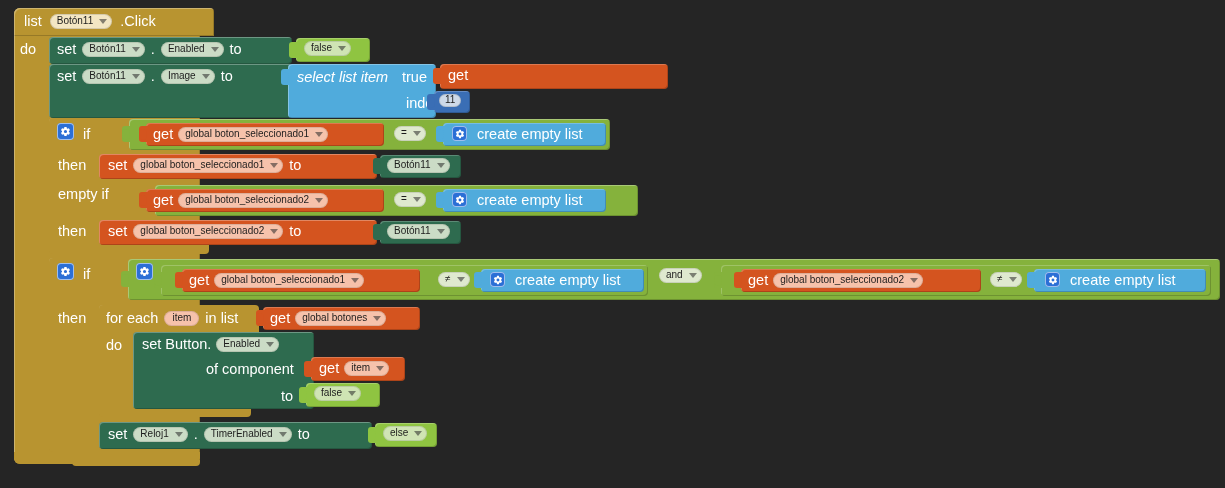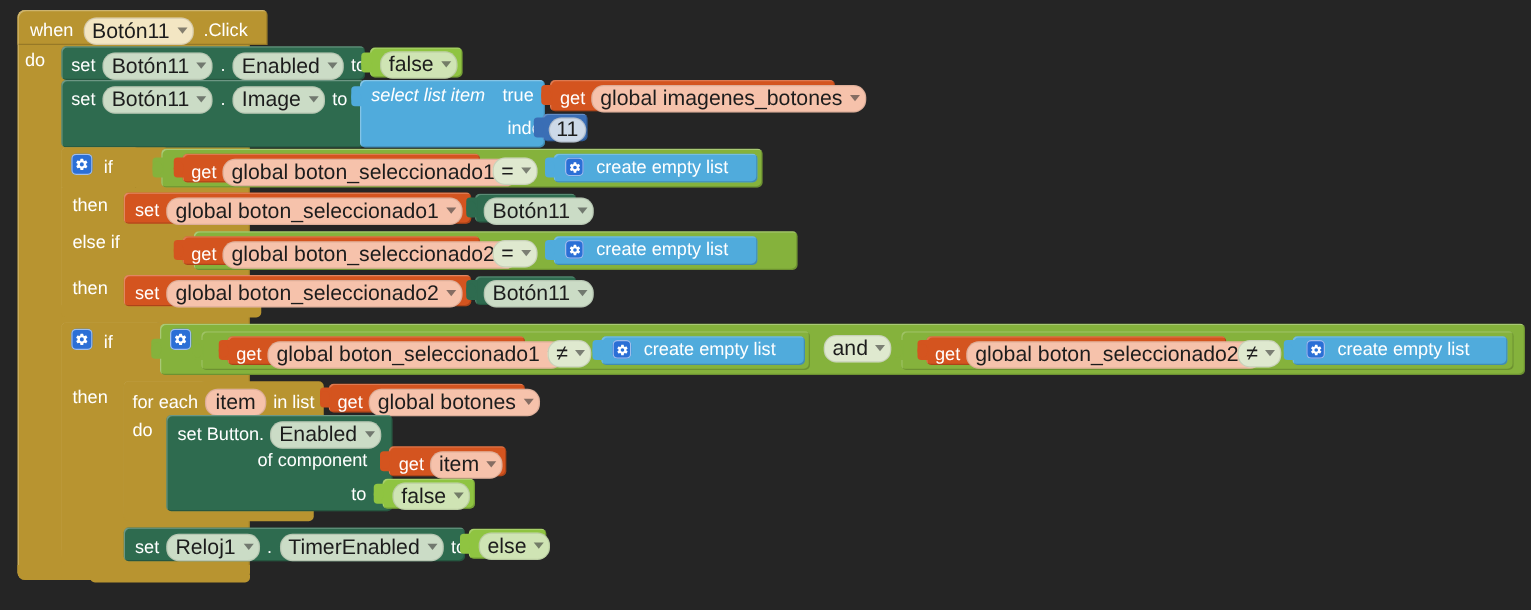--- a/index.html
+++ b/index.html
@@ -15,21 +15,21 @@
   .canvas{position:absolute;left:0;top:0;width:1225px;height:488px;}
 
   
   .blk{position:absolute;box-sizing:border-box;}
   .lbl{color:#fff;font-size:14.5px;line-height:1;white-space:nowrap;}
 
   
   .field{
     display:inline-flex;align-items:center;gap:5px;
     padding:2px 5px 3px 7px;border-radius:10px;
-    font-size:17px;line-height:1;white-space:nowrap;
+    font-size:10px;line-height:1;white-space:nowrap;
     color:#1c1c1c;
   }
   .field .arw{
     width:0;height:0;border-left:4px solid transparent;border-right:4px solid transparent;
     border-top:5px solid rgba(40,40,40,.55);display:inline-block;margin-left:1px;
   }
   .f-cream{background:#f3e6c3;box-shadow:inset 0 0 0 1px rgba(0,0,0,.12);}
   .f-mint {background:#cbdcc6;box-shadow:inset 0 0 0 1px rgba(0,0,0,.10);}
   .f-peach{background:#f6c2ab;box-shadow:inset 0 0 0 1px rgba(0,0,0,.10);}
   .f-palegrn{background:#dfe9cf;box-shadow:inset 0 0 0 1px rgba(0,0,0,.10);}
@@ -74,21 +74,21 @@
 
 <div class="canvas">
 
   <div class="blk c-event hl" style="left:14px;top:8px;width:186px;height:456px;border-radius:6px 6px 6px 6px;"></div>
 
   <div class="blk c-event hl" style="left:14px;top:8px;width:200px;height:28px;border-radius:6px 4px 0 0;"></div>
 
   <div class="blk c-event" style="left:14px;top:452px;width:186px;height:12px;border-radius:0 0 6px 6px;"></div>
 
   <div class="blk row" style="left:24px;top:14px;gap:8px;">
-    <span class="lbl">when</span>
+    <span class="lbl">list</span>
     <span class="field f-cream">
       <span>Botón11</span>
       <i class="arw"></i>
     </span>
     <span class="lbl">.Click</span>
   </div>
   <div class="blk lbl" style="left:20px;top:42px;">do</div>
 
   <div class="blk c-comp hl" style="left:49px;top:37px;width:243px;height:27px;border-radius:4px;"></div>
   <div class="blk row" style="left:57px;top:42px;gap:6px;">
@@ -133,24 +133,20 @@
   </div>
   <div class="blk lbl" style="left:297px;top:70px;font-style:italic;">select list item</div>
   <div class="blk lbl" style="left:402px;top:70px;">true</div>
   <div class="blk lbl" style="left:382px;top:96px;margin-left:24px;">index</div>
 
   <div class="blk c-var hl-s" style="left:440px;top:64px;width:228px;height:25px;border-radius:4px;">
     <span class="plug c-var" style="top:4px;"></span>
   </div>
   <div class="blk row" style="left:448px;top:68px;gap:5px;">
     <span class="lbl">get</span>
-    <span class="field f-peach">
-      <span>global imagenes_botones</span>
-      <i class="arw"></i>
-    </span>
   </div>
 
   <div class="blk c-math hl-s" style="left:434px;top:91px;width:36px;height:22px;border-radius:4px;">
     <span class="plug c-math" style="top:3px;"></span>
   </div>
   <div class="blk field f-bluefld" style="left:439px;top:94px;padding:1px 6px 2px 6px;">
     <span>11</span>
   </div>
 
   <div class="blk c-ctrl hl" style="left:49px;top:118px;width:60px;height:130px;border-radius:4px 0 0 4px;"></div>
@@ -160,21 +156,21 @@
   <div class="blk c-ctrl" style="left:49px;top:216px;width:98px;height:34px;"></div>
   <div class="blk c-ctrl" style="left:49px;top:244px;width:160px;height:10px;border-radius:0 0 4px 4px;"></div>
 
   <div class="blk gear" style="left:57px;top:123px;">
     <svg width="11" height="11" viewBox="0 0 24 24" fill="#fff">
       <path d="M19.4 13c.04-.32.06-.66.06-1s-.02-.68-.07-1l2.11-1.63a.5.5 0 0 0 .12-.64l-2-3.46a.5.5 0 0 0-.61-.22l-2.49 1a7.3 7.3 0 0 0-1.73-1l-.38-2.65A.49.49 0 0 0 13.93 2h-4a.49.49 0 0 0-.48.42l-.38 2.65c-.63.26-1.2.6-1.73 1l-2.49-1a.5.5 0 0 0-.61.22l-2 3.46a.5.5 0 0 0 .12.64L4.47 11c-.05.32-.07.66-.07 1s.02.68.07 1l-2.11 1.63a.5.5 0 0 0-.12.64l2 3.46c.12.22.38.3.61.22l2.49-1c.52.4 1.1.74 1.73 1l.38 2.65c.04.24.24.42.48.42h4c.24 0 .44-.18.48-.42l.38-2.65c.63-.26 1.2-.6 1.73-1l2.49 1c.23.09.49 0 .61-.22l2-3.46a.5.5 0 0 0-.12-.64L19.4 13zm-7.47 2.5a3.5 3.5 0 1 1 0-7 3.5 3.5 0 0 1 0 7z"></path>
     </svg>
   </div>
   <div class="blk lbl" style="left:83px;top:127px;">if</div>
   <div class="blk lbl" style="left:58px;top:158px;">then</div>
-  <div class="blk lbl" style="left:58px;top:187px;">else if</div>
+  <div class="blk lbl" style="left:58px;top:187px;">empty if</div>
   <div class="blk lbl" style="left:58px;top:224px;">then</div>
 
   <div class="blk c-logic hl" style="left:129px;top:119px;width:481px;height:31px;border-radius:4px;">
     <span class="plug c-logic" style="top:7px;"></span>
   </div>
   <div class="blk c-var hl-s" style="left:146px;top:123px;width:238px;height:23px;border-radius:4px;">
     <span class="plug c-var" style="top:3px;"></span>
   </div>
   <div class="blk row" style="left:153px;top:127px;gap:5px;">
     <span class="lbl">get</span>

